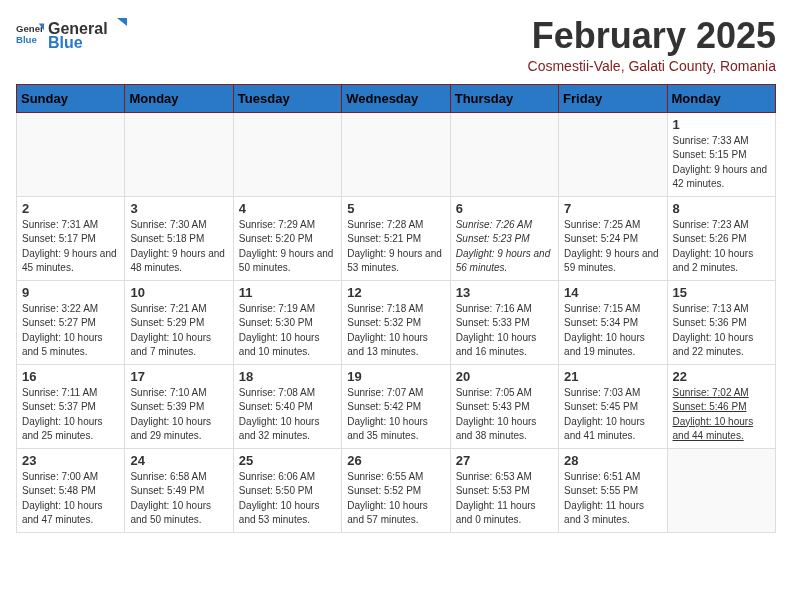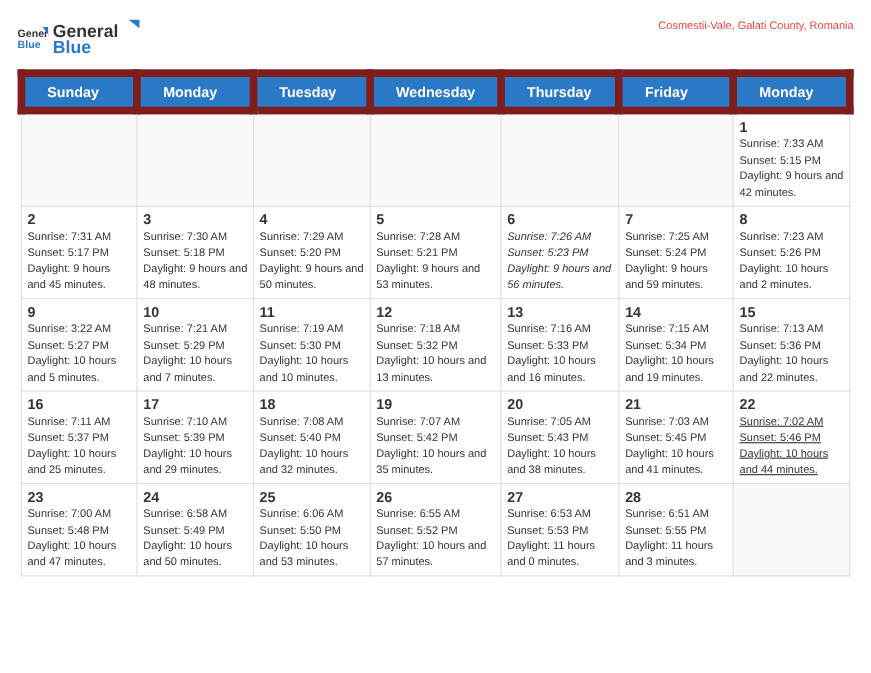--- a/index.html
+++ b/index.html
@@ -28,37 +28,37 @@
     .title-block {
       text-align: right;
     }
     .month-title {
       font-size: 36px;
       font-weight: bold;
       color: #333;
       line-height: 1.1;
     }
     .location {
-      font-size: 10px;
-      color: #ef4444;
+      font-size: 14px;
+      color: #7f1d1d;
       margin-top: 2px;
     }
     .calendar {
       width: 100%;
       border-collapse: collapse;
       border: 1px solid #ccc;
     }
     .calendar th {
       background: #2979c7;
-      color: #ffffff;
+      color: #000000;
       font-size: 13px;
       font-weight: bold;
-      padding: 6px 20px;
+      padding: 6px 4px;
       text-align: left;
-      border: 7px solid #7f1d1d;
+      border: 1px solid #7f1d1d;
     }
     .calendar td {
       vertical-align: top;
       border: 1px solid #ddd;
       padding: 4px 5px;
       font-size: 10.5px;
       color: #333;
       width: calc(100% / 7);
       min-height: 80px;
       background: #fff;
@@ -93,20 +93,21 @@
       <div style="display:flex; align-items:baseline; gap:0;">
         <span style="font-size:16px; font-weight:bold; color:#333;">General</span>
         <svg width="18" height="18" viewBox="0 0 18 18" style="margin-left:1px;">
           <polygon points="8,2 18,2 18,10" fill="#2979c7"></polygon>
         </svg>
       </div>
       <span style="font-size:16px; font-weight:bold; color:#2979c7; display:block; margin-top:-4px;">Blue</span>
     </div>
   </div>
   <div class="title-block">
+    <div class="month-title">February 2025</div>
     <div class="location">Cosmestii-Vale, Galati County, Romania</div>
   </div>
 </div>
 
 <table class="calendar">
   <thead>
     <tr>
     <th>Sunday</th>
         <th>Monday</th>
         <th>Tuesday</th>

